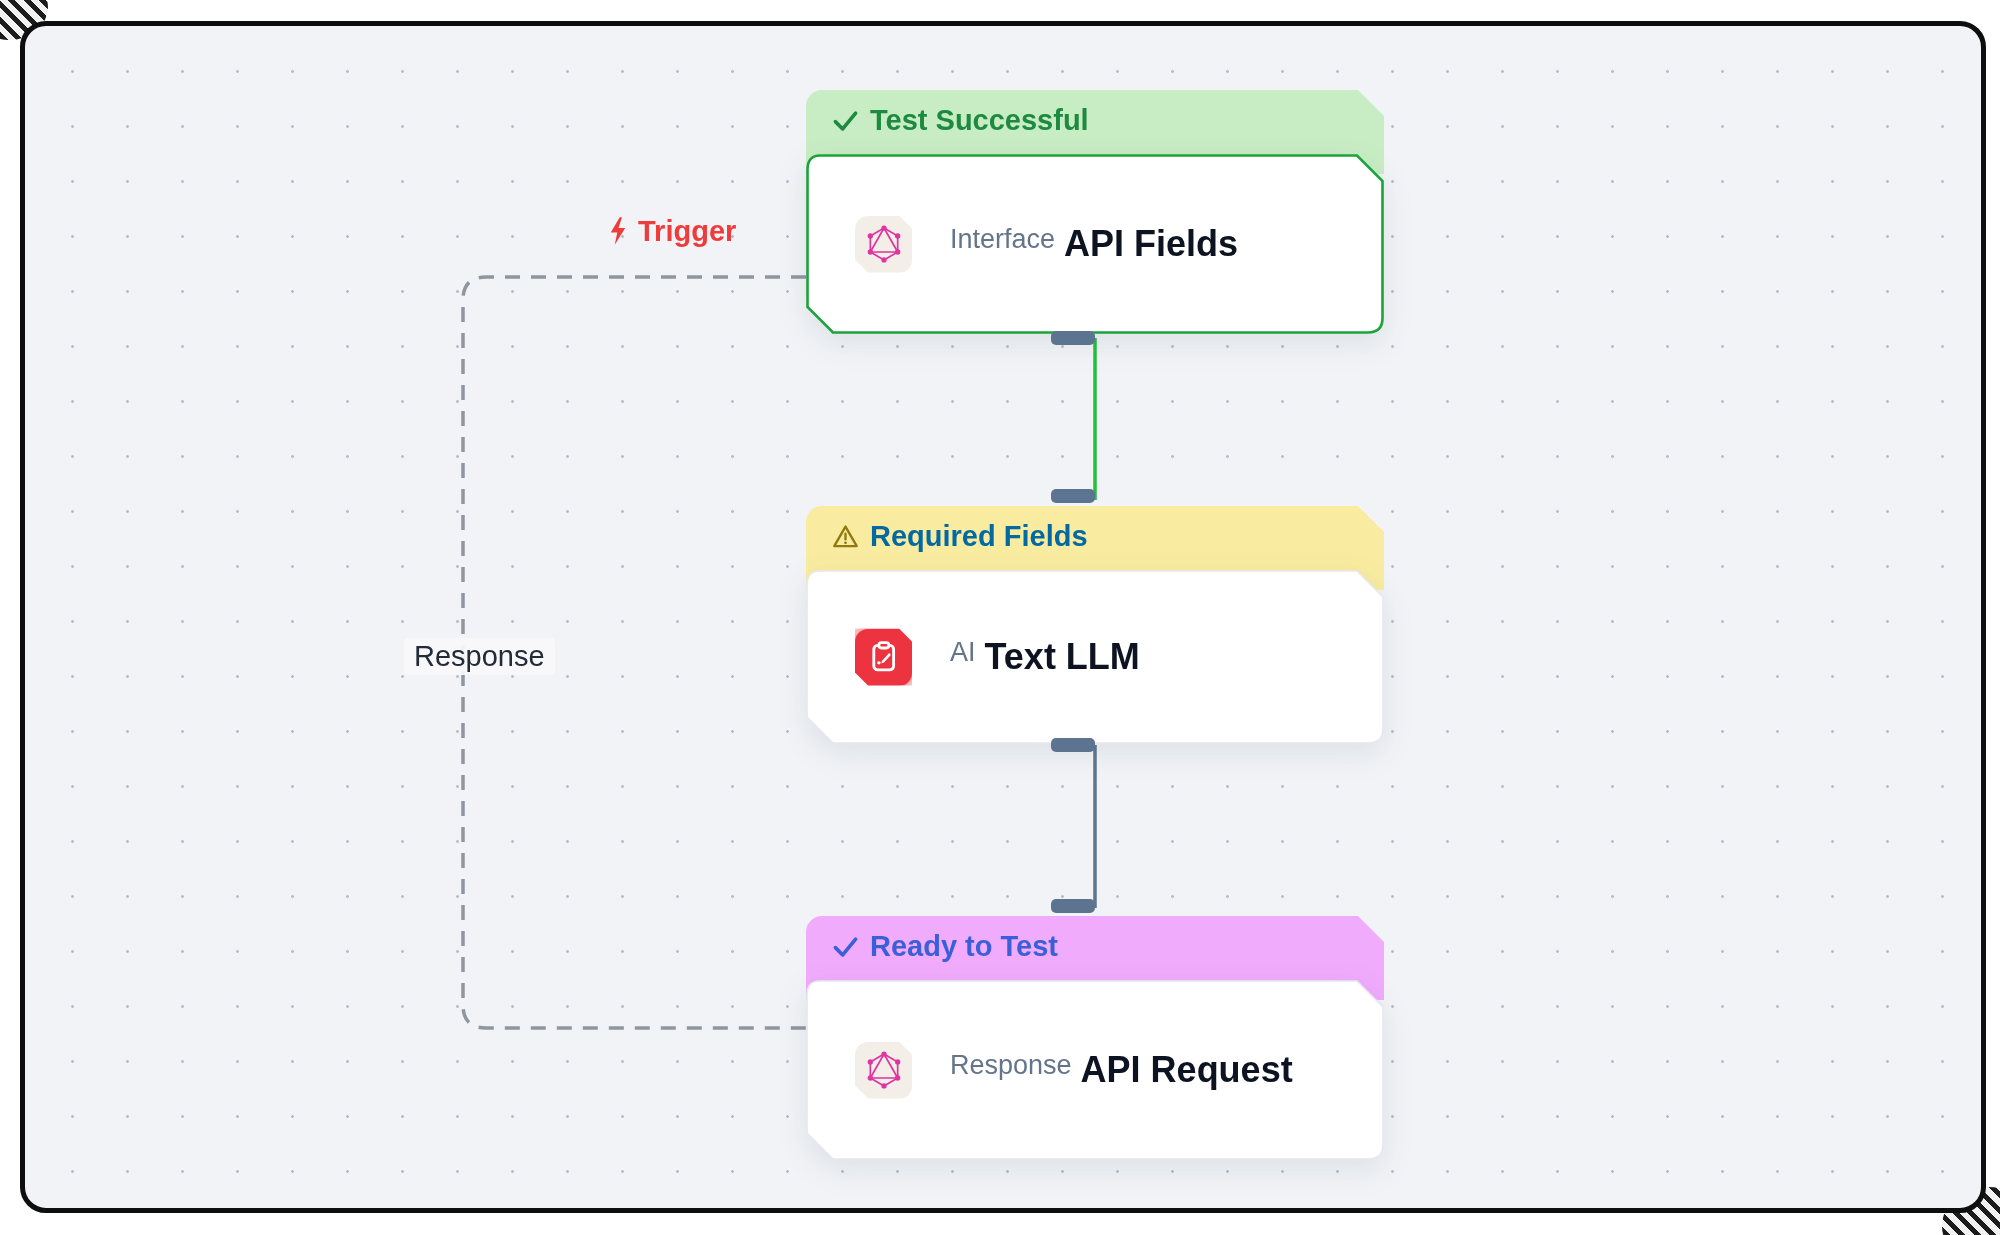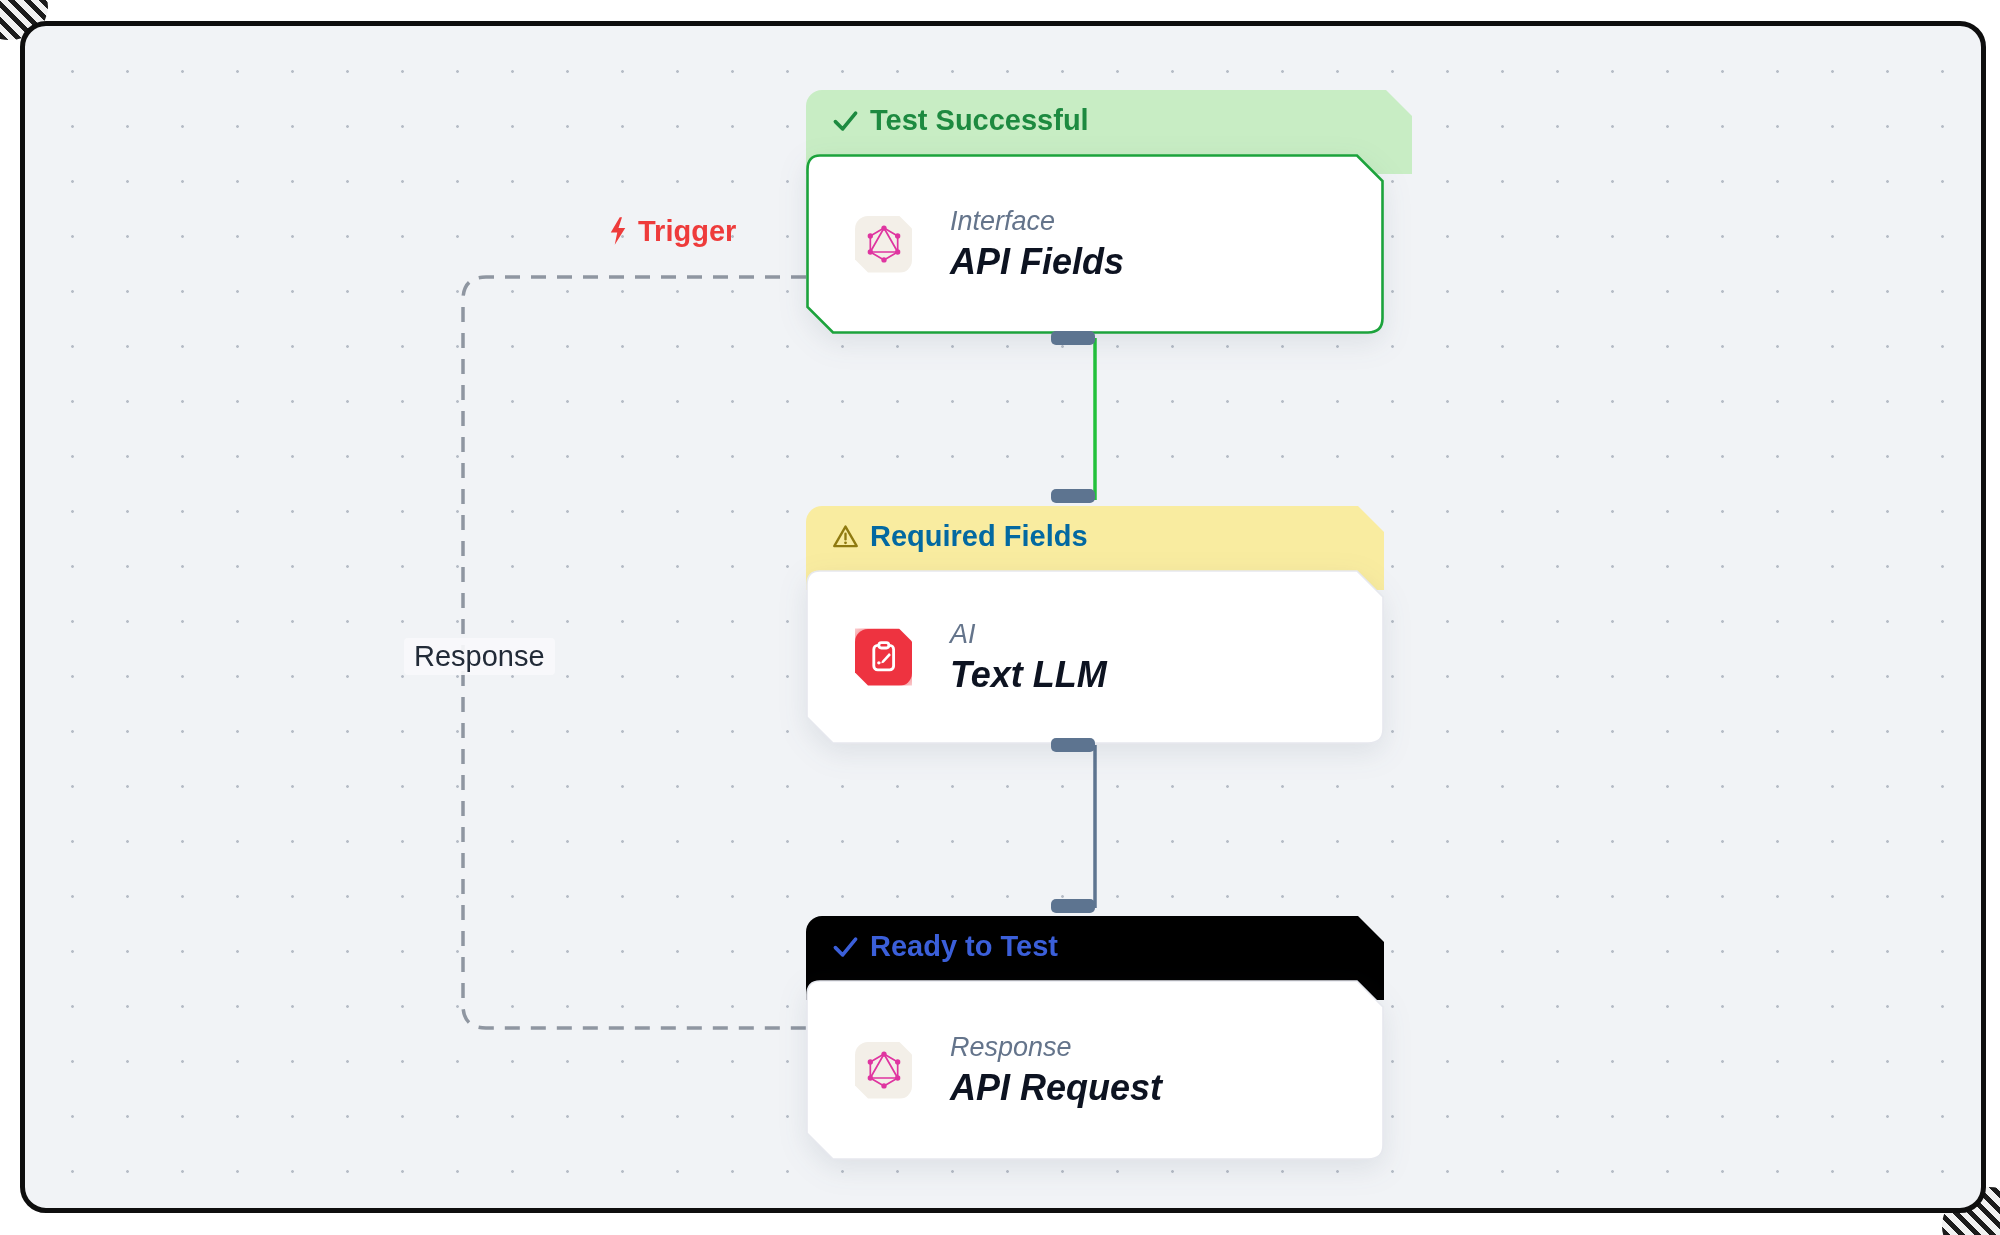--- a/index.html
+++ b/index.html
@@ -39,40 +39,40 @@
   .node-banner{
     position:absolute;left:0;top:0;width:100%;height:84px;
     border-radius:16px 0 0 0;
     clip-path:polygon(0 0,calc(100% - 26px) 0,100% 26px,100% 100%,0 100%);
     display:flex;align-items:flex-start;padding:0;box-sizing:border-box;
   }
   .banner-inner{display:flex;align-items:center;gap:11px;margin:16px 0 0 26px;
     font-size:29px;font-weight:600;line-height:1;}
   .theme-success .node-banner{background:#c8edc4;color:#1d8a40;}
   .theme-warning .node-banner{background:#f9eca0;color:#0369a1;}
-  .theme-ready   .node-banner{background:#000000;color:#3b5fd9;}
+  .theme-ready   .node-banner{background:#f0abfc;color:#3b5fd9;}
 
   .node-body{
     position:absolute;left:0;top:64px;width:578px;
     filter:drop-shadow(0 9px 14px rgba(51,65,85,0.10));
   }
   .node-body svg.shape{display:block;}
   .body-content{
     position:absolute;inset:0;display:flex;align-items:center;
     padding-left:49px;box-sizing:border-box;gap:38px;
   }
   .icon-box{
     width:57px;height:57px;border-radius:13px;flex:0 0 auto;
     clip-path:polygon(0 0,calc(100% - 13px) 0,100% 13px,100% 100%,13px 100%,0 calc(100% - 13px));
     display:flex;align-items:center;justify-content:center;
   }
   .icon-box.beige{background:#f3efe8;}
   .icon-box.red{background:#ee3340;
     filter:drop-shadow(0 0 9px rgba(240,62,72,0.85)) drop-shadow(0 0 20px rgba(240,62,72,0.45));}
-  .text-col{display:flex;flex-direction:column;gap:9px;font-style:italic;}
+  .text-col{display:flex;flex-direction:row;gap:9px;}
   .node-category{font-size:27px;color:#64748b;font-weight:500;line-height:1;}
   .node-title{font-size:36px;color:#0d1321;font-weight:700;line-height:1;}
 
   .handle{
     position:absolute;width:44px;height:14px;border-radius:5px;
     background:#5d7490;z-index:4;
   }
 </style>
 </head>
 <body>
@@ -92,21 +92,21 @@
 </svg>
 
 <div class="float-label trigger-label">
   <svg width="24" height="30" viewBox="0 0 14 24">
     <path d="M8.4 1 L1.2 13.2 H6.4 L4.4 23 L12.8 9.6 H7.4 L10.2 1 Z" fill="#ee3b3b"></path>
   </svg>
   <span>Trigger</span>
 </div>
 <div class="float-label response-label">Response</div>
 
-<div class="node theme-success" style="top:90px;height:248px;padding-left:28px;">
+<div class="node theme-success" style="top:90px;height:248px;">
   <div class="node-banner">
     <div class="banner-inner">
       <svg width="27" height="27" viewBox="0 0 24 24">
         <polyline points="3,13 9.5,19.5 21,5.5" fill="none" stroke="#1d8a40" stroke-width="3.2" stroke-linecap="round" stroke-linejoin="round"></polyline>
       </svg>
       <span>Test Successful</span>
     </div>
   </div>
   <div class="node-body">
     <svg class="shape" width="578" height="180" viewBox="0 0 578 180">

